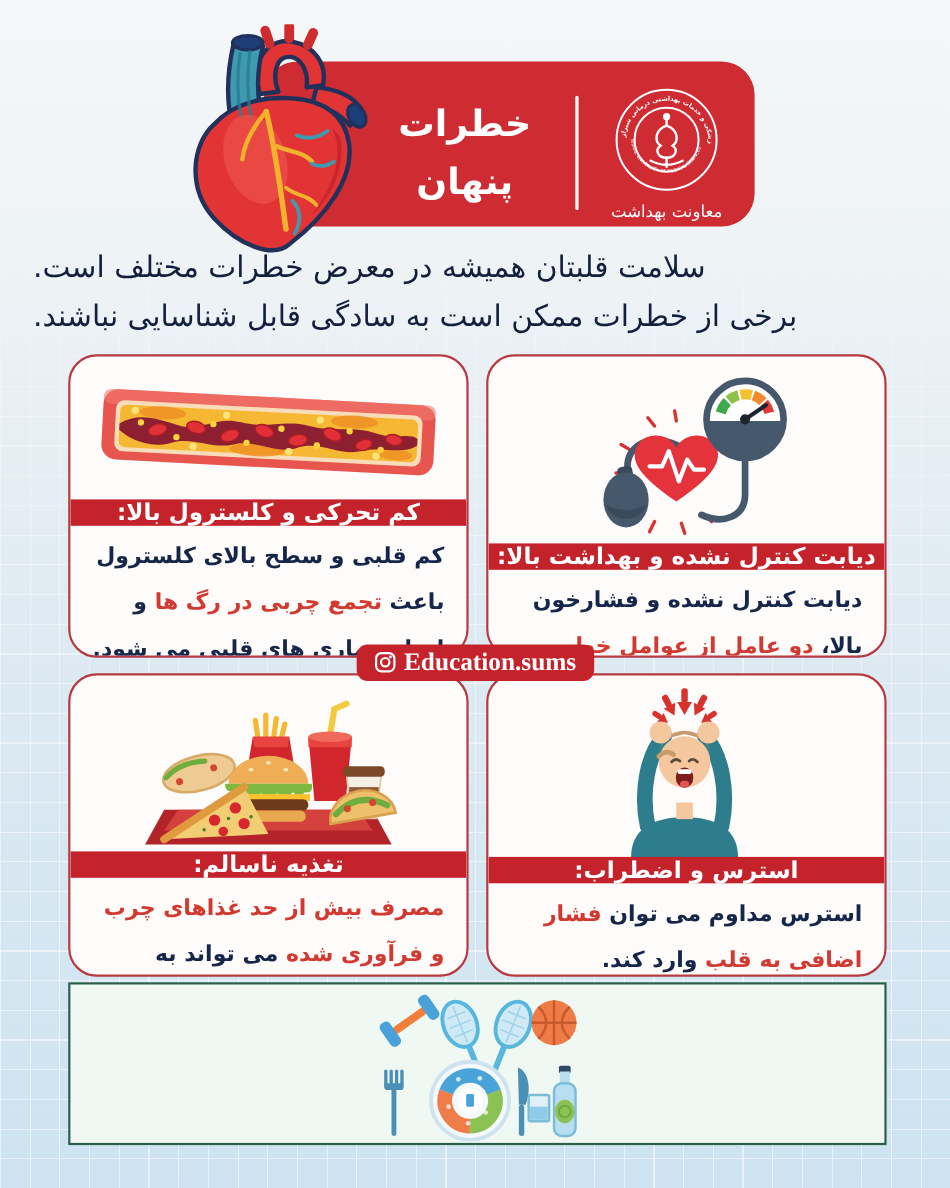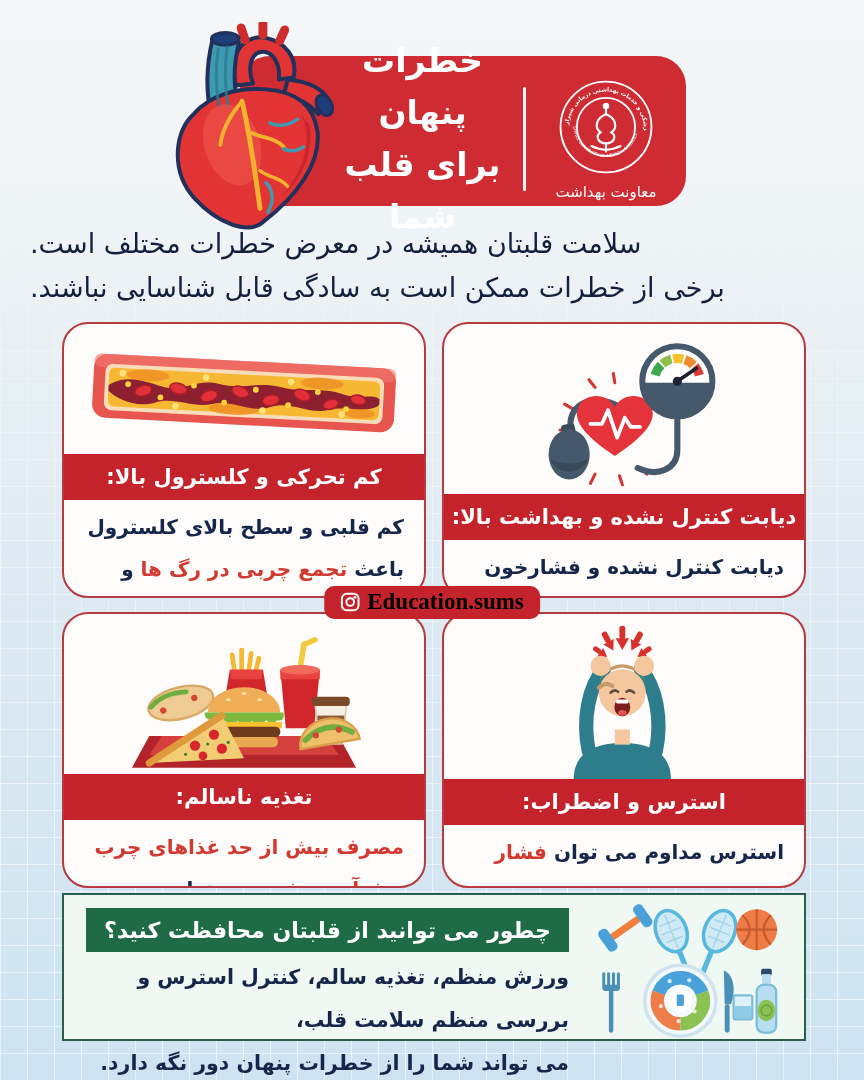--- a/index.html
+++ b/index.html
@@ -23,49 +23,48 @@
   .heart-art{position:absolute;left:150px;top:22px;width:205px;height:218px;}
   
   .intro{position:absolute;left:30px;right:30px;top:222px;text-align:left;direction:rtl;
          color:#121f3d;font-weight:normal;font-size:27px;line-height:1.62;}
   
   .cards{position:absolute;left:62px;top:322px;width:744px;display:grid;
          grid-template-columns:1fr 1fr;gap:14px 16px;}
   .card{height:276px;background:#fdfcfa;border:2px solid #b73a41;border-radius:26px;
         box-sizing:border-box;display:flex;flex-direction:column;overflow:hidden;}
   .card-art{flex:1;display:flex;align-items:center;justify-content:center;padding-top:10px;}
-  .card-banner{height:46px;background:#c4232b;color:#fff;font-weight:bold;font-size:21px;
+  .card-banner{height:24px;background:#c4232b;color:#fff;font-weight:bold;font-size:21px;
                display:flex;align-items:center;justify-content:center;direction:rtl;flex:0 0 auto;}
   .card-body{flex:0 0 auto;min-height:92px;padding:6px 20px 10px;direction:rtl;text-align:right;
              color:#15264a;font-weight:bold;font-size:20px;line-height:2.1;}
   .hl{color:#d23931;}
   
   .badge{position:absolute;left:50%;top:586px;transform:translateX(-50%);z-index:6;
          background:#c4232b;border-radius:10px;padding:3px 16px 4px;display:flex;align-items:center;gap:7px;
-         color:#000000;font-family:"Liberation Serif",serif;font-weight:bold;font-size:23px;}
+         color:#ffffff;font-family:"Liberation Serif",serif;font-weight:bold;font-size:23px;}
   
   .footer-box{position:absolute;left:62px;top:893px;width:744px;height:148px;background:#eff8f2;
               border:2px solid #2b5e49;box-sizing:border-box;display:flex;}
   .footer-text{width:505px;padding:13px 0 0 22px;box-sizing:border-box;}
   .footer-banner{height:44px;background:#1e6b45;color:#fff;font-weight:bold;font-size:22px;
                  display:flex;align-items:center;justify-content:center;direction:rtl;}
   .footer-body{direction:rtl;text-align:right;color:#15264a;font-weight:bold;font-size:20.5px;
                line-height:2.1;padding-top:4px;}
   .footer-art{flex:1;display:flex;align-items:center;justify-content:center;}
 </style>
 </head>
 <body>
 
 <div class="poster">
   <div class="gridlines"></div>
 
   <div class="header-box">
     <div class="header-title">
       <div>خطرات پنهان</div>
-      <div>برای قلب شما</div>
     </div>
     <div class="header-divider"></div>
     <div class="org-block">
       <svg width="100" height="100" viewBox="0 0 110 110">
         <defs>
           <path id="arcTop" d="M13,58 a42,42 0 1 1 84,0"></path>
           <path id="arcBot" d="M19,52 a36,36 0 0 0 72,0"></path>
         </defs>
         <circle cx="55" cy="55" r="50" fill="none" stroke="#fff" stroke-width="2"></circle>
         <circle cx="55" cy="55" r="32" fill="none" stroke="#fff" stroke-width="2"></circle>
@@ -341,27 +340,20 @@
   <div class="badge">
     <svg width="20" height="20" viewBox="0 0 24 24">
       <rect x="2" y="2" width="20" height="20" rx="6" fill="none" stroke="#fff" stroke-width="2.4"></rect>
       <circle cx="12" cy="12" r="4.6" fill="none" stroke="#fff" stroke-width="2.4"></circle>
       <circle cx="17.6" cy="6.4" r="1.6" fill="#fff"></circle>
     </svg>
     <span>Education.sums</span>
   </div>
 
   <div class="footer-box">
-    <div class="footer-text">
-      <div class="footer-banner">چطور می توانید از قلبتان محافظت کنید؟</div>
-      <div class="footer-body">
-        <div>ورزش منظم، تغذیه سالم، کنترل استرس و بررسی منظم سلامت قلب،</div>
-        <div>می تواند شما را از خطرات پنهان دور نگه دارد.</div>
-      </div>
-    </div>
     <div class="footer-art">
       <svg width="212" height="142" viewBox="0 0 215 160">
         <g transform="rotate(-35 38 36)">
           <rect x="18" y="32" width="40" height="8" rx="4" fill="#f07f3c"></rect>
           <rect x="8" y="22" width="12" height="28" rx="5" fill="#4aa0d8"></rect>
           <rect x="56" y="22" width="12" height="28" rx="5" fill="#4aa0d8"></rect>
         </g>
         <g transform="rotate(-22 98 60)">
           <ellipse cx="98" cy="38" rx="17" ry="24" fill="#cfe9f5" stroke="#58b7dd" stroke-width="4"></ellipse>
           <path d="M88,28 h20 M86,38 h24 M88,48 h20 M98,18 v40" stroke="#9fd3ea" stroke-width="1.5"></path>

